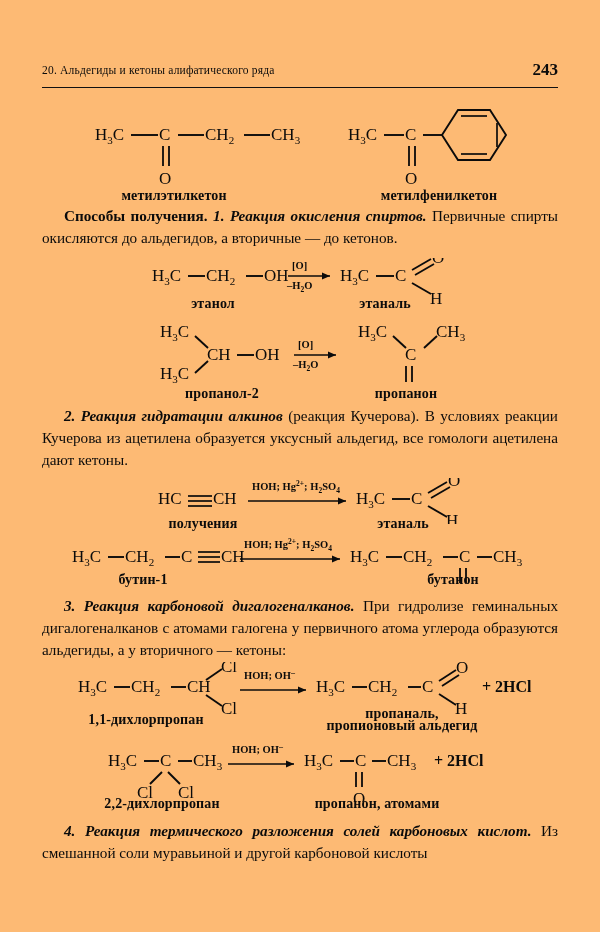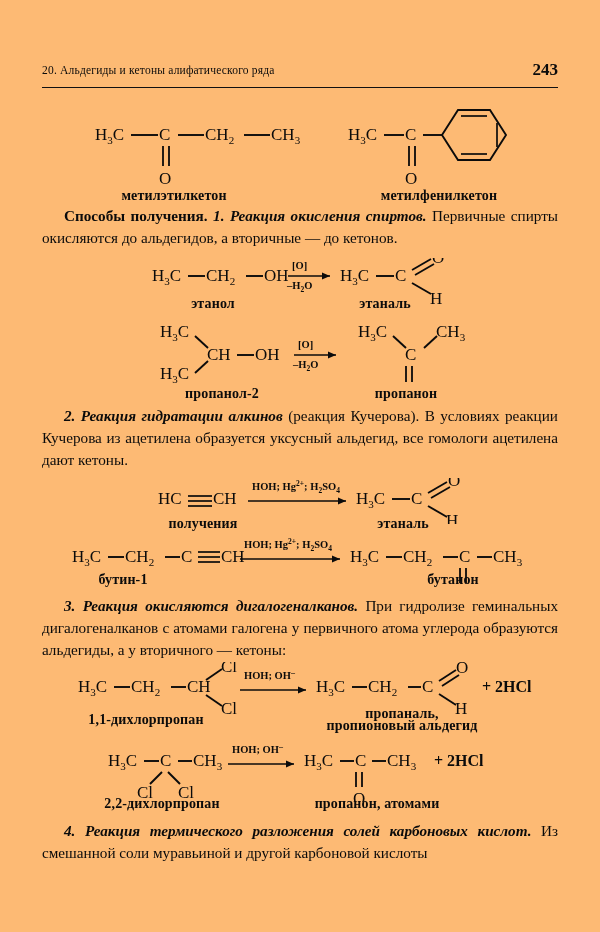--- a/index.html
+++ b/index.html
@@ -267,26 +267,26 @@
         <line x1="443" y1="21" x2="458" y2="21" stroke="#0b0b0b" stroke-width="1.9"></line>
         <text x="459" y="26">C</text>
         <line x1="477" y1="21" x2="492" y2="21" stroke="#0b0b0b" stroke-width="1.9"></line>
         <text x="493" y="26">CH<tspan font-size="11" dy="4">3</tspan></text>
         <line x1="460" y1="32" x2="460" y2="47" stroke="#0b0b0b" stroke-width="1.8"></line>
         <line x1="466" y1="32" x2="466" y2="47" stroke="#0b0b0b" stroke-width="1.8"></line>
         <text x="457" y="64">O</text>
       </g>
     </svg>
   </div>
-  <div class="cap" style="left:68px; top:572px; width:110px;">бутин-1</div>
+  <div class="cap" style="left:88px; top:572px; width:110px;">бутин-1</div>
   <div class="cap" style="left:398px; top:572px; width:110px;">бутанон</div>
 
   <div class="para indent" style="top:595px;">
     <span class="num">3.</span>
-    <span class="leaditalic">Реакция окисляются дигалогеналканов.</span>
+    <span class="leaditalic">Реакция карбоновой дигалогеналканов.</span>
     <span>При гидролизе геминальных дигалогеналканов с атомами галогена у первичного атома углерода образуются альдегиды, а у вторичного — кетоны:</span>
   </div>
 
   <div class="scheme" style="top:662px;">
     <svg width="600" height="58" viewBox="0 0 600 58">
       <g font-family="Liberation Serif, serif" font-size="17" fill="#0b0b0b">
         <text x="78" y="30">H<tspan font-size="11" dy="4">3</tspan><tspan dy="-4">C</tspan></text>
         <line x1="114" y1="25" x2="130" y2="25" stroke="#0b0b0b" stroke-width="1.9"></line>
         <text x="131" y="30">CH<tspan font-size="11" dy="4">2</tspan></text>
         <line x1="171" y1="25" x2="186" y2="25" stroke="#0b0b0b" stroke-width="1.9"></line>

